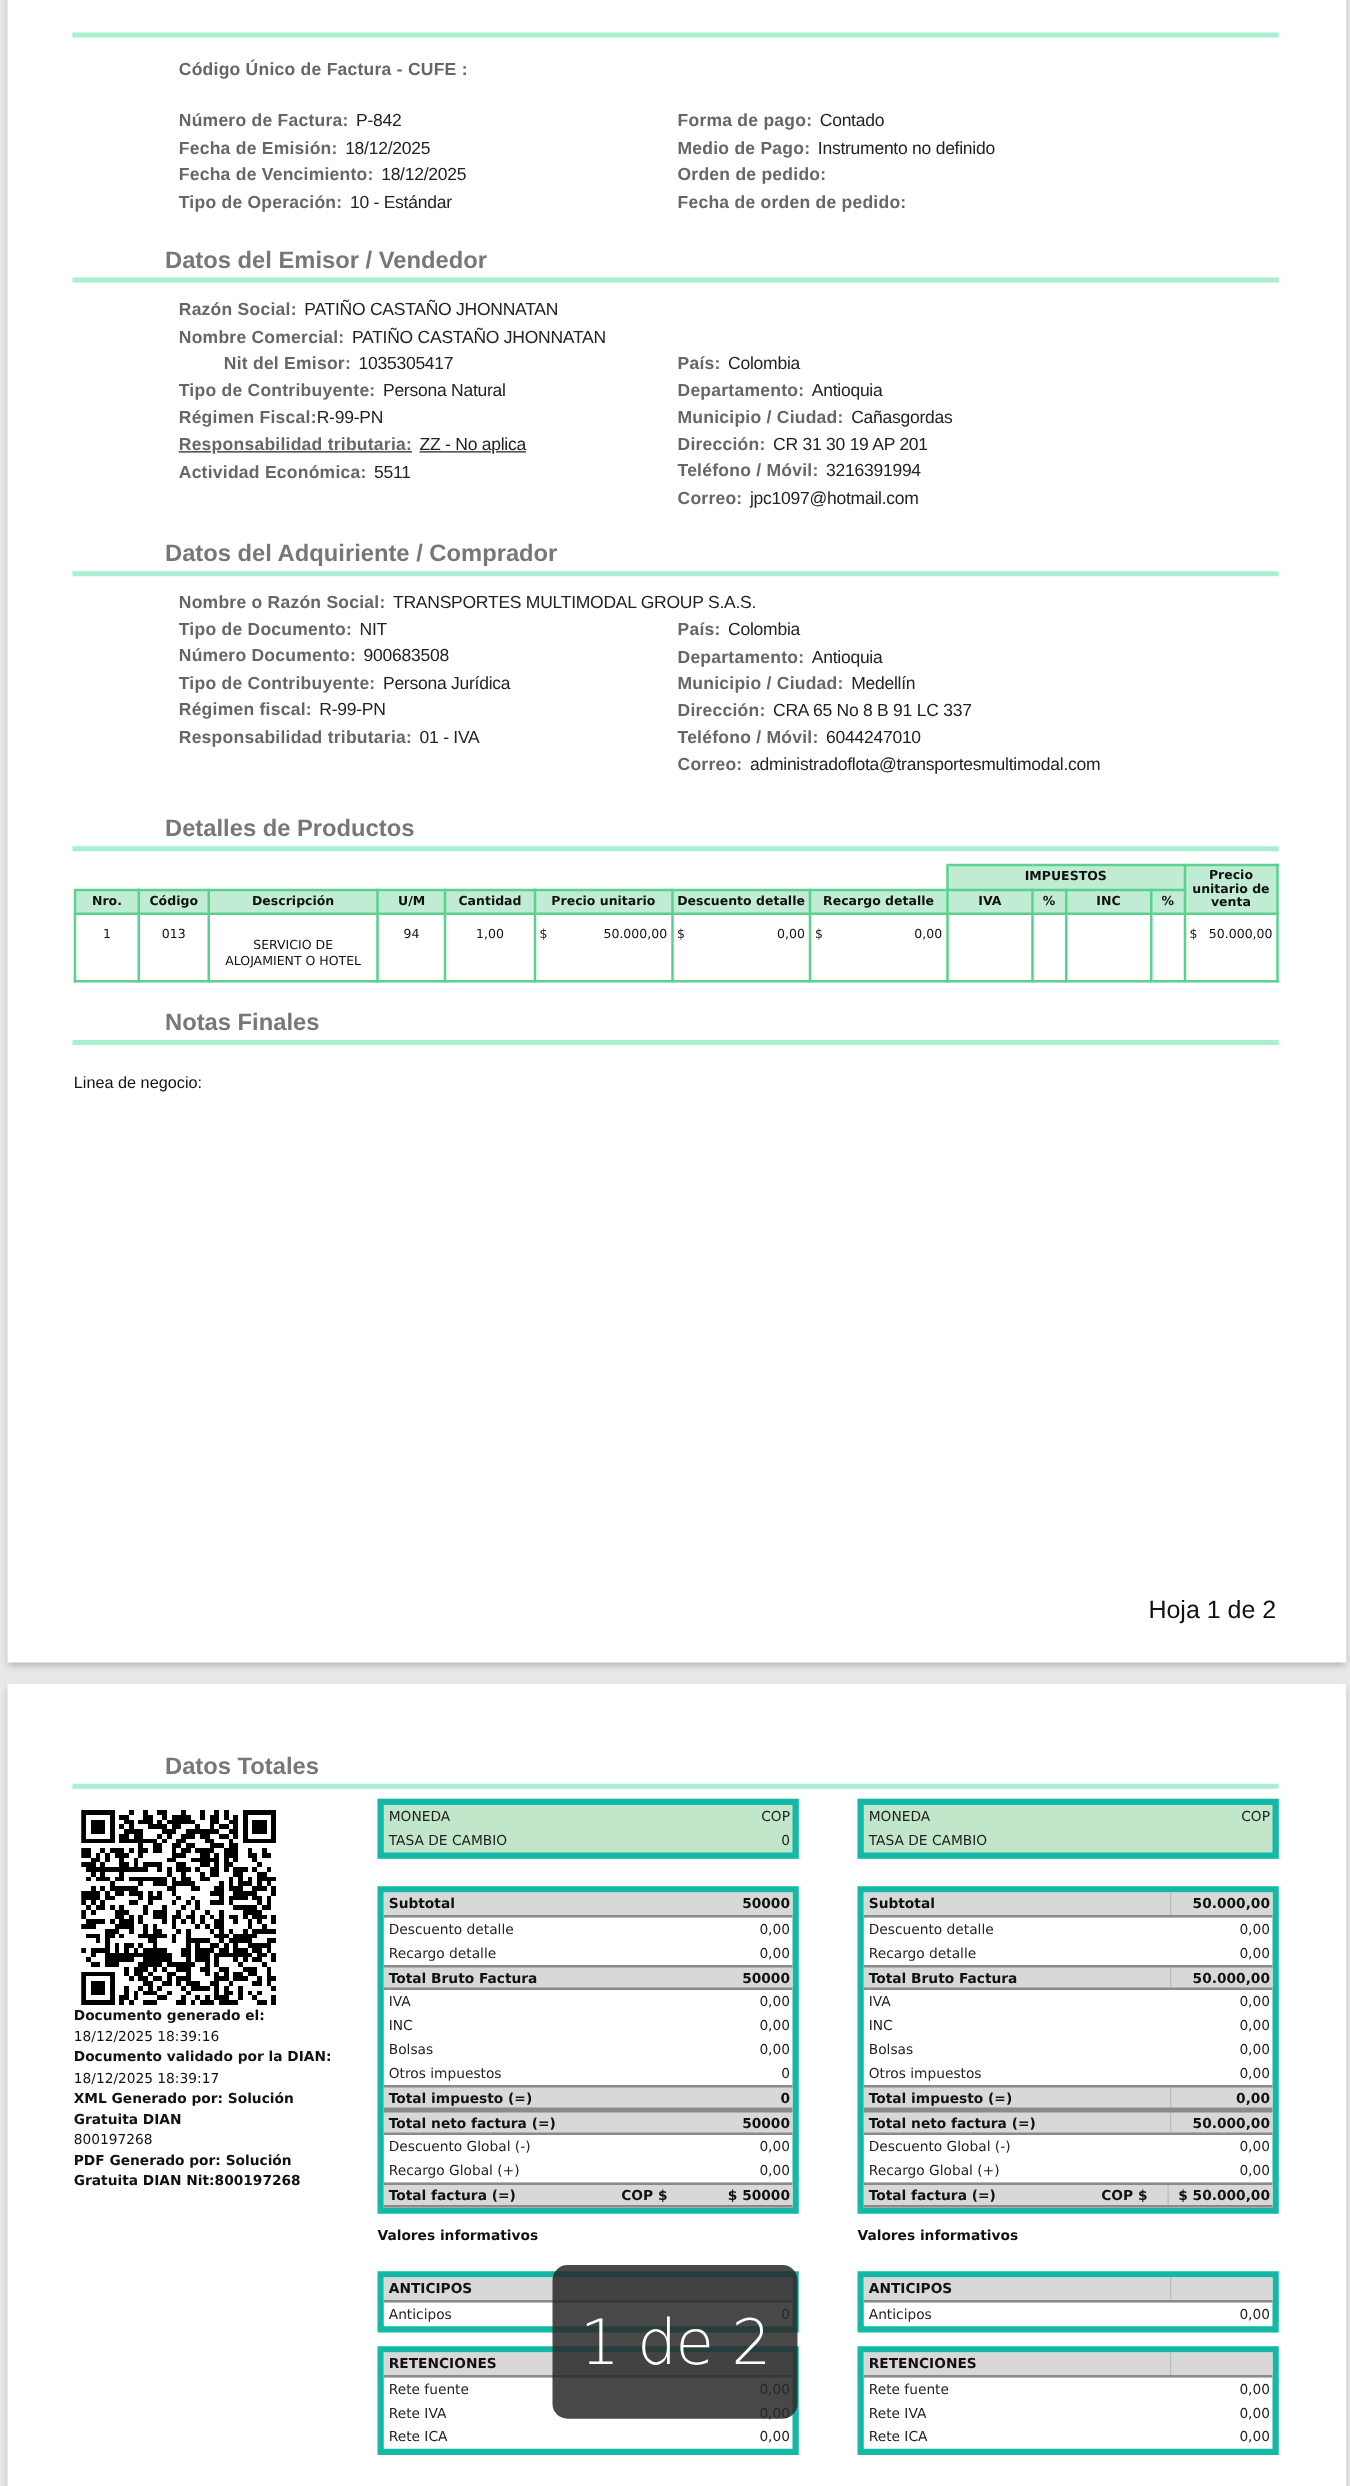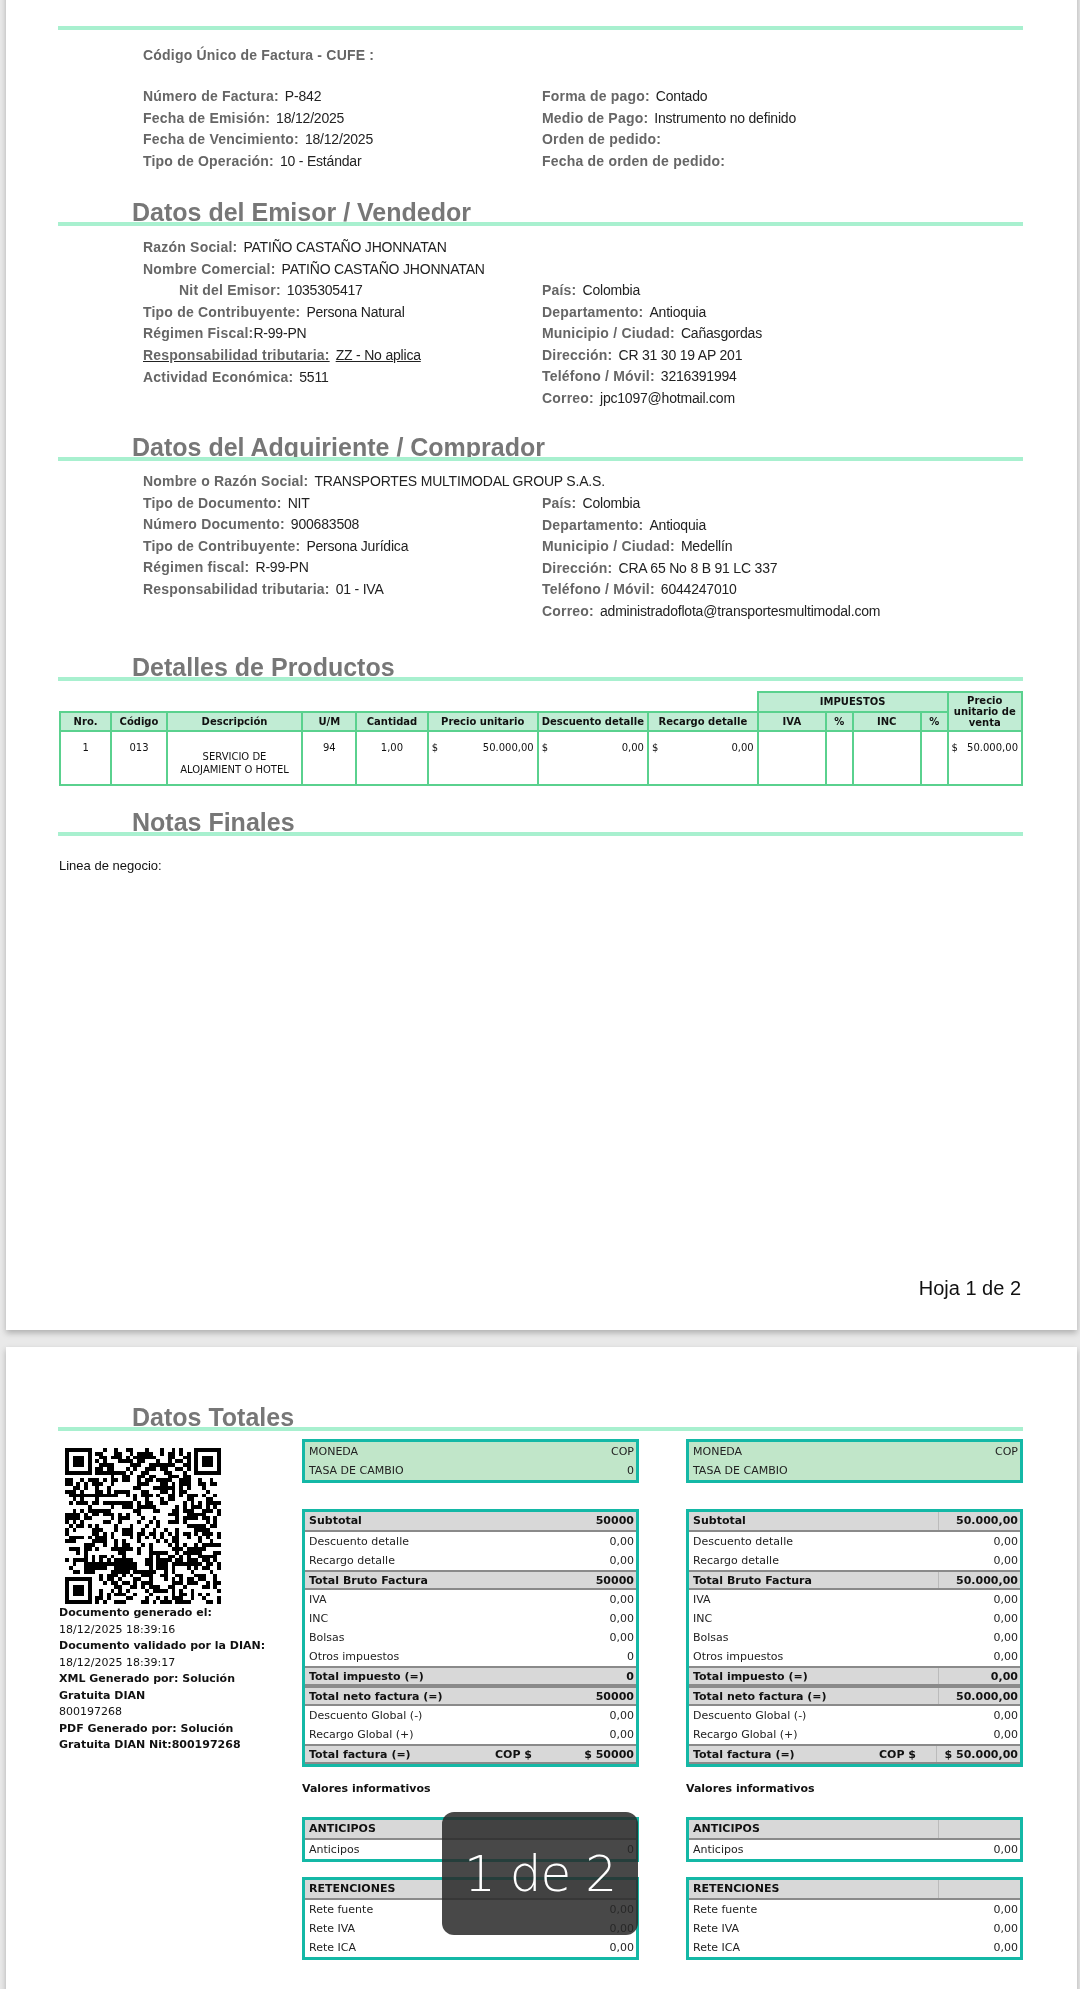--- a/index.html
+++ b/index.html
@@ -4,21 +4,21 @@
 <style>
   * { box-sizing: border-box; margin: 0; padding: 0; }
   html, body { width: 1080px; height: 1989px; background: #e9e9e9; overflow: hidden; }
   body { position: relative; font-family: "Liberation Sans", sans-serif; color: #222; }
 
   .page { position: absolute; left: 6px; width: 1071px; background: #fff; box-shadow: 0 3px 6px rgba(0,0,0,0.25); }
   #page1 { top: -10px; height: 1340px; }
   #page2 { top: 1347px; height: 660px; }
 
   .gline { position: absolute; left: 52px; width: 965px; height: 4px; background: #a8f0cf; }
-  .sec-title { position: absolute; left: 126px; font-size: 25px; font-weight: bold; color: #777; font-family: "Liberation Sans", sans-serif; }
+  .sec-title { position: absolute; left: 126px; font-size: 19px; font-weight: bold; color: #777; font-family: "Liberation Sans", sans-serif; }
 
   .field { position: absolute; font-size: 14px; white-space: nowrap; line-height: 17px; }
   .field .lbl { font-weight: bold; color: #666; letter-spacing: 0.2px; }
   .field .val { color: #222; font-family: "Liberation Sans Narrow", "Liberation Sans", sans-serif; margin-left: 6px; letter-spacing: -0.2px; }
   .cufe { position: absolute; left: 137px; font-size: 14px; color: #222; letter-spacing: -0.1px; }
 
   
   table.prod { position: absolute; left: 53px; top: 701px; width: 964px; border-collapse: collapse; font-family: "DejaVu Sans", sans-serif; font-size: 10px; }
   table.prod th { background: #c1ecd4; border: 2px solid #5ad18e; font-weight: bold; color: #111; padding: 2px 2px; text-align: center; }
   table.prod td { border: 2px solid #5ad18e; color: #111; padding: 2px 3px; height: 54px; vertical-align: top; text-align: center; }
@@ -28,21 +28,21 @@
   table.prod td.desc { font-size: 10px; padding-top: 18px; line-height: 13px; }
 
   .notes-text { position: absolute; left: 53px; top: 868px; font-size: 13px; font-family: "Liberation Sans Narrow", "Liberation Sans", sans-serif; color: #111; text-align: right; }
   .page-num { position: absolute; right: 56px; top: 1287px; font-size: 20px; color: #111; }
 
   
   .qr { position: absolute; left: 59px; top: 101px; width: 156px; height: 156px; }
   .gen-info { position: absolute; left: 53px; top: 258px; width: 220px; font-family: "DejaVu Sans", sans-serif; font-size: 11px; line-height: 16.5px; color: #111; }
   .gen-info .b { font-weight: bold; }
 
-  .ttable { position: absolute; width: 337px; border: 3px solid #14b8a6; font-family: "DejaVu Sans", sans-serif; font-size: 11px; color: #222; }
+  .ttable { position: absolute; width: 337px; border: 5px solid #14b8a6; font-family: "DejaVu Sans", sans-serif; font-size: 11px; color: #222; }
   .ttable .row { display: flex; justify-content: space-between; padding: 0 2px 0 4px; height: 19px; line-height: 19px; position: relative; }
   .ttable .row.head { background: #d8d8d8; font-weight: bold; color: #111; border-top: 2px solid #8a8a8a; border-bottom: 2px solid #8a8a8a; height: 20px; line-height: 17px; }
   .ttable .row.head:first-child { border-top: none; }
   .ttable .row.head .sp { position: absolute; left: 190px; }
   .ttable.green { background: #c1e6c9; }
   .ttable.green .row { height: 19px; line-height: 19px; }
   .ttable.right .row.head .val { border-left: 1px solid #bbb; padding-left: 8px; min-width: 80px; text-align: right; }
   .vi-title { position: absolute; font-family: "DejaVu Sans", sans-serif; font-size: 11px; font-weight: bold; color: #111; }
 
   .overlay { position: absolute; left: 442px; top: 1812px; width: 196px; height: 123px; background: rgba(40,40,40,0.85); border-radius: 12px; color: #fff; font-family: "DejaVu Sans", sans-serif; font-size: 50px; font-weight: 200; display: flex; align-items: center; justify-content: center; letter-spacing: -1px; }

